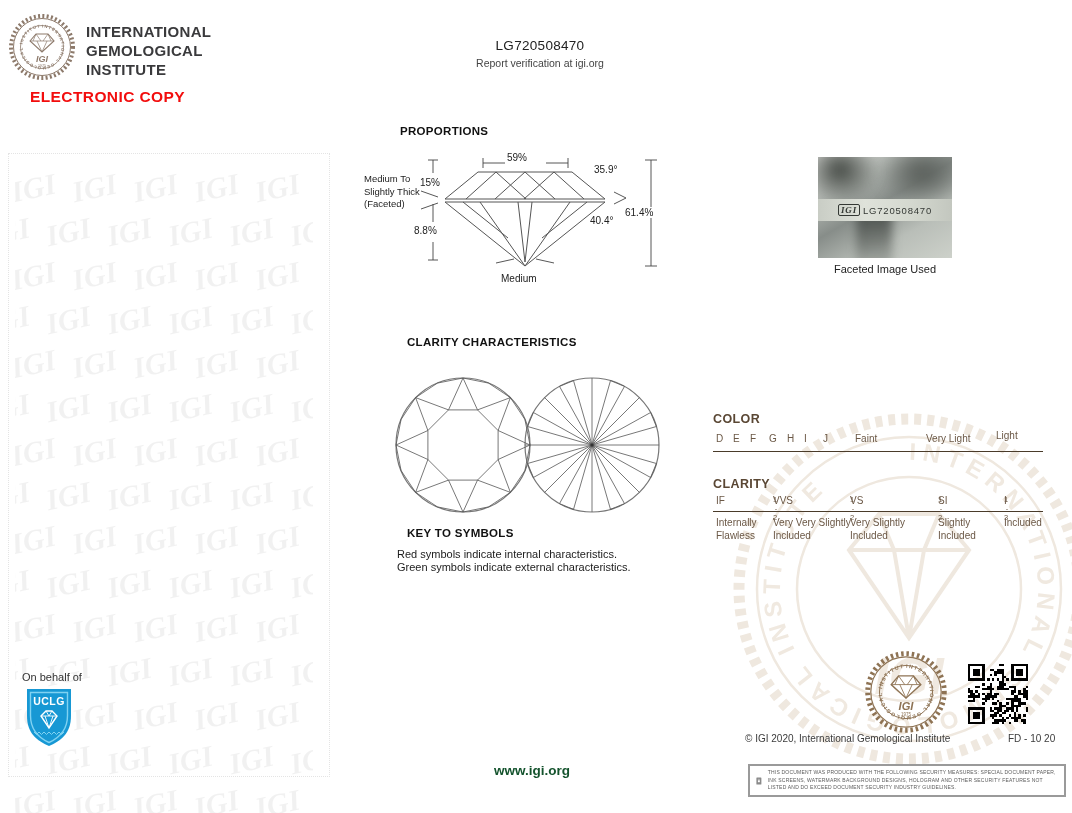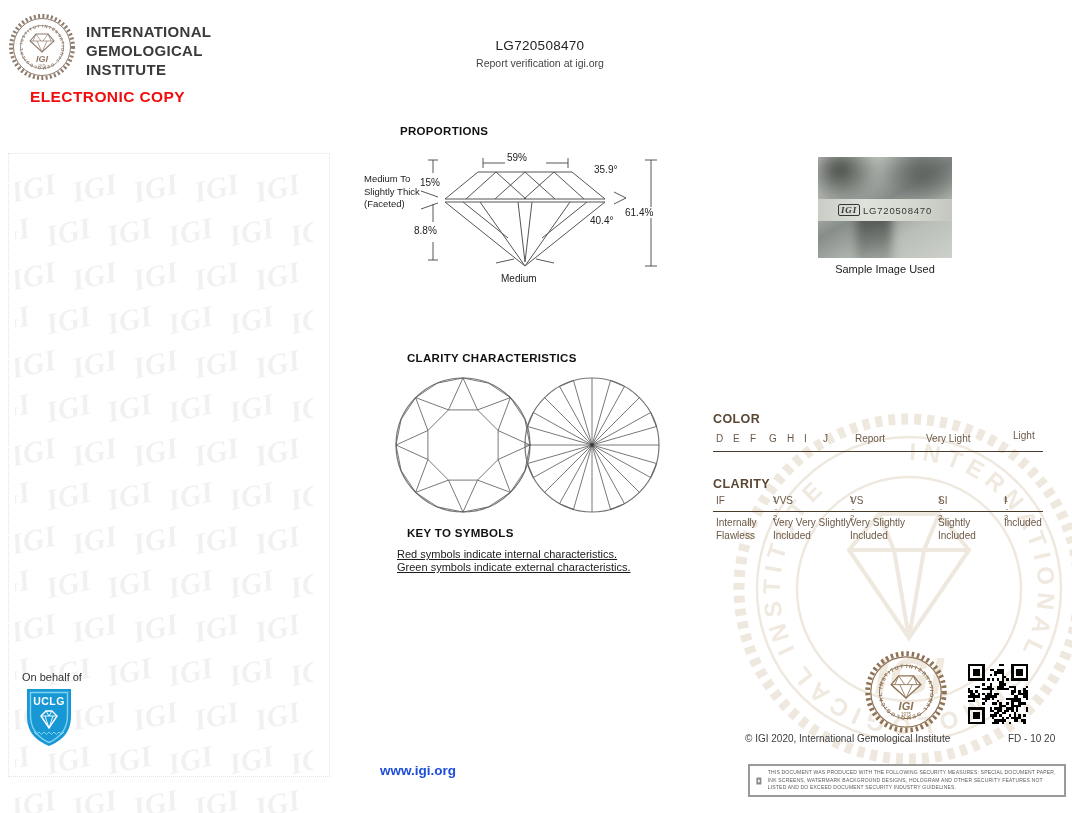--- a/index.html
+++ b/index.html
@@ -35,21 +35,21 @@
 
   
   .mid-h{position:absolute;font-weight:700;font-size:11.5px;color:#111;letter-spacing:.3px;padding-left:20px;}
   .prop-wrap{position:absolute;left:408px;top:146px;width:290px;height:160px;}
   .dim-label{position:absolute;font-size:10px;color:#222;}
   .girdle-label{position:absolute;left:-44px;top:27px;width:60px;font-size:9.5px;
                 line-height:12.5px;color:#222;text-align:left;}
   .bg-white{background:#fff;padding:0 1px;}
   .clarity-wrap{position:absolute;left:392px;top:372px;width:275px;height:146px;}
   .key-lines{position:absolute;left:397px;top:548px;font-size:11px;line-height:13px;color:#1c1c1c;}
-  .key-lines div{margin:0;text-decoration:underline;}
+  .key-lines div{margin:0;}
 
   
   .sample{position:absolute;left:818px;top:157px;width:134px;height:101px;overflow:hidden;
           background:linear-gradient(150deg,#e3e5e1 0%,#aeb3ae 28%,#878d89 46%,#b9beb8 72%,#cdd1ca 100%);}
   .sample .blotch1{position:absolute;left:-18px;top:-22px;width:80px;height:70px;border-radius:50%;
           background:radial-gradient(closest-side,#3f443f,rgba(63,68,63,0));filter:blur(6px);}
   .sample .blotch2{position:absolute;right:-15px;top:-18px;width:90px;height:66px;border-radius:50%;
           background:radial-gradient(closest-side,#565b57,rgba(86,91,87,0));filter:blur(7px);}
   .sample .blotch3{position:absolute;left:38px;top:52px;width:36px;height:70px;
           background:linear-gradient(#4a4f4b,rgba(74,79,75,0));filter:blur(5px);}
@@ -67,22 +67,22 @@
   .scale-line{position:absolute;left:713px;width:330px;border-top:1px solid #4a3b2a;}
   .clar-desc{position:absolute;left:713px;width:340px;font-size:10px;line-height:12.5px;color:#6b5846;}
   .clar-desc span{position:absolute;top:0;}
   .sup{font-size:7.5px;vertical-align:super;}
 
   .wm-seal{position:absolute;left:718px;top:398px;width:382px;height:382px;pointer-events:none;}
   .seal-br{position:absolute;left:864px;top:650px;width:84px;height:84px;}
   .qr{position:absolute;left:968px;top:664px;width:60px;height:60px;}
   .copyright{position:absolute;left:745px;top:733px;font-size:10px;color:#3c3c3c;}
   .formcode{position:absolute;left:1008px;top:733px;font-size:10px;color:#3c3c3c;}
-  .website{position:absolute;left:380px;top:763px;width:280px;
-           font-weight:700;font-size:13.5px;color:#1d4ed8;}
+  .website{position:absolute;left:392px;top:763px;width:280px;text-align:center;
+           font-weight:700;font-size:13.5px;color:#14532d;}
   .sec-strip{position:absolute;left:748px;top:764px;width:318px;height:33px;border:2px solid #9a9a9a;
              display:flex;align-items:center;gap:6px;padding:2px 6px;background:#fff;}
   .sec-strip .txt{font-size:5px;line-height:7.5px;color:#5a5a5a;letter-spacing:.2px;}
 </style>
 </head>
 <body>
 
 <div id="page" data-name="diamond-report-page">
 
   <svg class="seal-tl" data-name="igi-seal-logo" viewBox="0 0 68 68">
@@ -173,21 +173,21 @@
     <div class="dim-label" style="left:99px;top:6px;width:36px;" data-name="table-percent-label">59%</div>
     <div class="girdle-label" data-name="girdle-label">Medium To Slightly Thick (Faceted)</div>
     <div class="dim-label" style="left:12px;top:31px;width:28px;" data-name="crown-height-label">15%</div>
     <div class="dim-label" style="left:6px;top:79px;width:38px;" data-name="pavilion-depth-label">8.8%</div>
     <div class="dim-label" style="left:178px;top:18px;width:36px;margin-left:8px;" data-name="crown-angle-label">35.9°</div>
     <div class="dim-label" style="left:182px;top:69px;width:36px;" data-name="pavilion-angle-label">40.4°</div>
     <div class="dim-label bg-white" style="left:216px;top:61px;width:38px;" data-name="total-depth-label">61.4%</div>
     <div class="dim-label" style="left:93px;top:127px;width:48px;" data-name="culet-label">Medium</div>
   </div>
 
-  <div class="mid-h" style="left:387px;top:352px;text-align:center;" data-name="clarity-characteristics-heading">CLARITY CHARACTERISTICS</div>
+  <div class="mid-h" style="left:387px;top:336px;text-align:center;" data-name="clarity-characteristics-heading">CLARITY CHARACTERISTICS</div>
 
   <svg class="clarity-wrap" data-name="clarity-plot-diagrams" viewBox="0 0 275 146">
     <g stroke="#777" stroke-width="1.2" fill="none">
       <circle cx="71" cy="73" r="67"></circle>
       <circle cx="200" cy="73" r="67"></circle>
     </g>
 
     <g stroke="#555" stroke-width="0.8" fill="none" data-name="crown-view-plot">
       <path d="M138,73 L132.9,98.6 L118.4,120.4 L96.6,134.9 L71,140 L45.4,134.9 L23.6,120.4 L9.1,98.6 L4,73 L9.1,47.4 L23.6,25.6 L45.4,11.1 L71,6 L96.6,11.1 L118.4,25.6 L132.9,47.4 Z"></path>
       <path d="M106.1,87.5 L85.5,108.1 L56.5,108.1 L35.9,87.5 L35.9,58.5 L56.5,37.9 L85.5,37.9 L106.1,58.5 Z"></path>
@@ -234,34 +234,34 @@
 
   <div class="sample" data-name="sample-image">
     <div class="blotch1" data-name="sample-image-shadow"></div>
     <div class="blotch2" data-name="sample-image-shadow"></div>
     <div class="blotch3" data-name="sample-image-shadow"></div>
     <div class="band" data-name="girdle-inscription-band">
       <span class="igi-mark" data-name="igi-inscription-logo">IGI</span>
       <span data-name="sample-inscription-number">LG720508470</span>
     </div>
   </div>
-  <div class="sample-cap" data-name="sample-image-caption">Sample Image Used</div>
+  <div class="sample-cap" data-name="sample-image-caption">Faceted Image Used</div>
 
   <div class="scale-h" style="left:713px;top:412px;" data-name="color-scale-heading">COLOR</div>
   <div class="scale-row" style="top:433px;" data-name="color-scale-row">
     <span style="left:3px;" data-name="color-grade">D</span>
     <span style="left:20px;" data-name="color-grade">E</span>
     <span style="left:37px;" data-name="color-grade">F</span>
     <span style="left:56px;" data-name="color-grade">G</span>
     <span style="left:74px;" data-name="color-grade">H</span>
     <span style="left:91px;" data-name="color-grade">I</span>
     <span style="left:110px;" data-name="color-grade">J</span>
-    <span style="left:142px;" data-name="color-grade">Report</span>
+    <span style="left:142px;" data-name="color-grade">Faint</span>
     <span style="left:213px;" data-name="color-grade">Very Light</span>
-    <span style="left:300px;top:-3px;" data-name="color-grade">Light</span>
+    <span style="left:283px;top:-3px;" data-name="color-grade">Light</span>
   </div>
   <div class="scale-line" style="top:451px;" data-name="color-scale-line"></div>
 
   <div class="scale-h" style="left:713px;top:477px;" data-name="clarity-scale-heading">CLARITY</div>
   <div class="scale-row" style="top:495px;text-align:right;" data-name="clarity-scale-row">
     <span style="left:3px;" data-name="clarity-code">
         <span>IF</span>
         <span class="sup"></span>
       </span>
     <span style="left:60px;" data-name="clarity-code">

